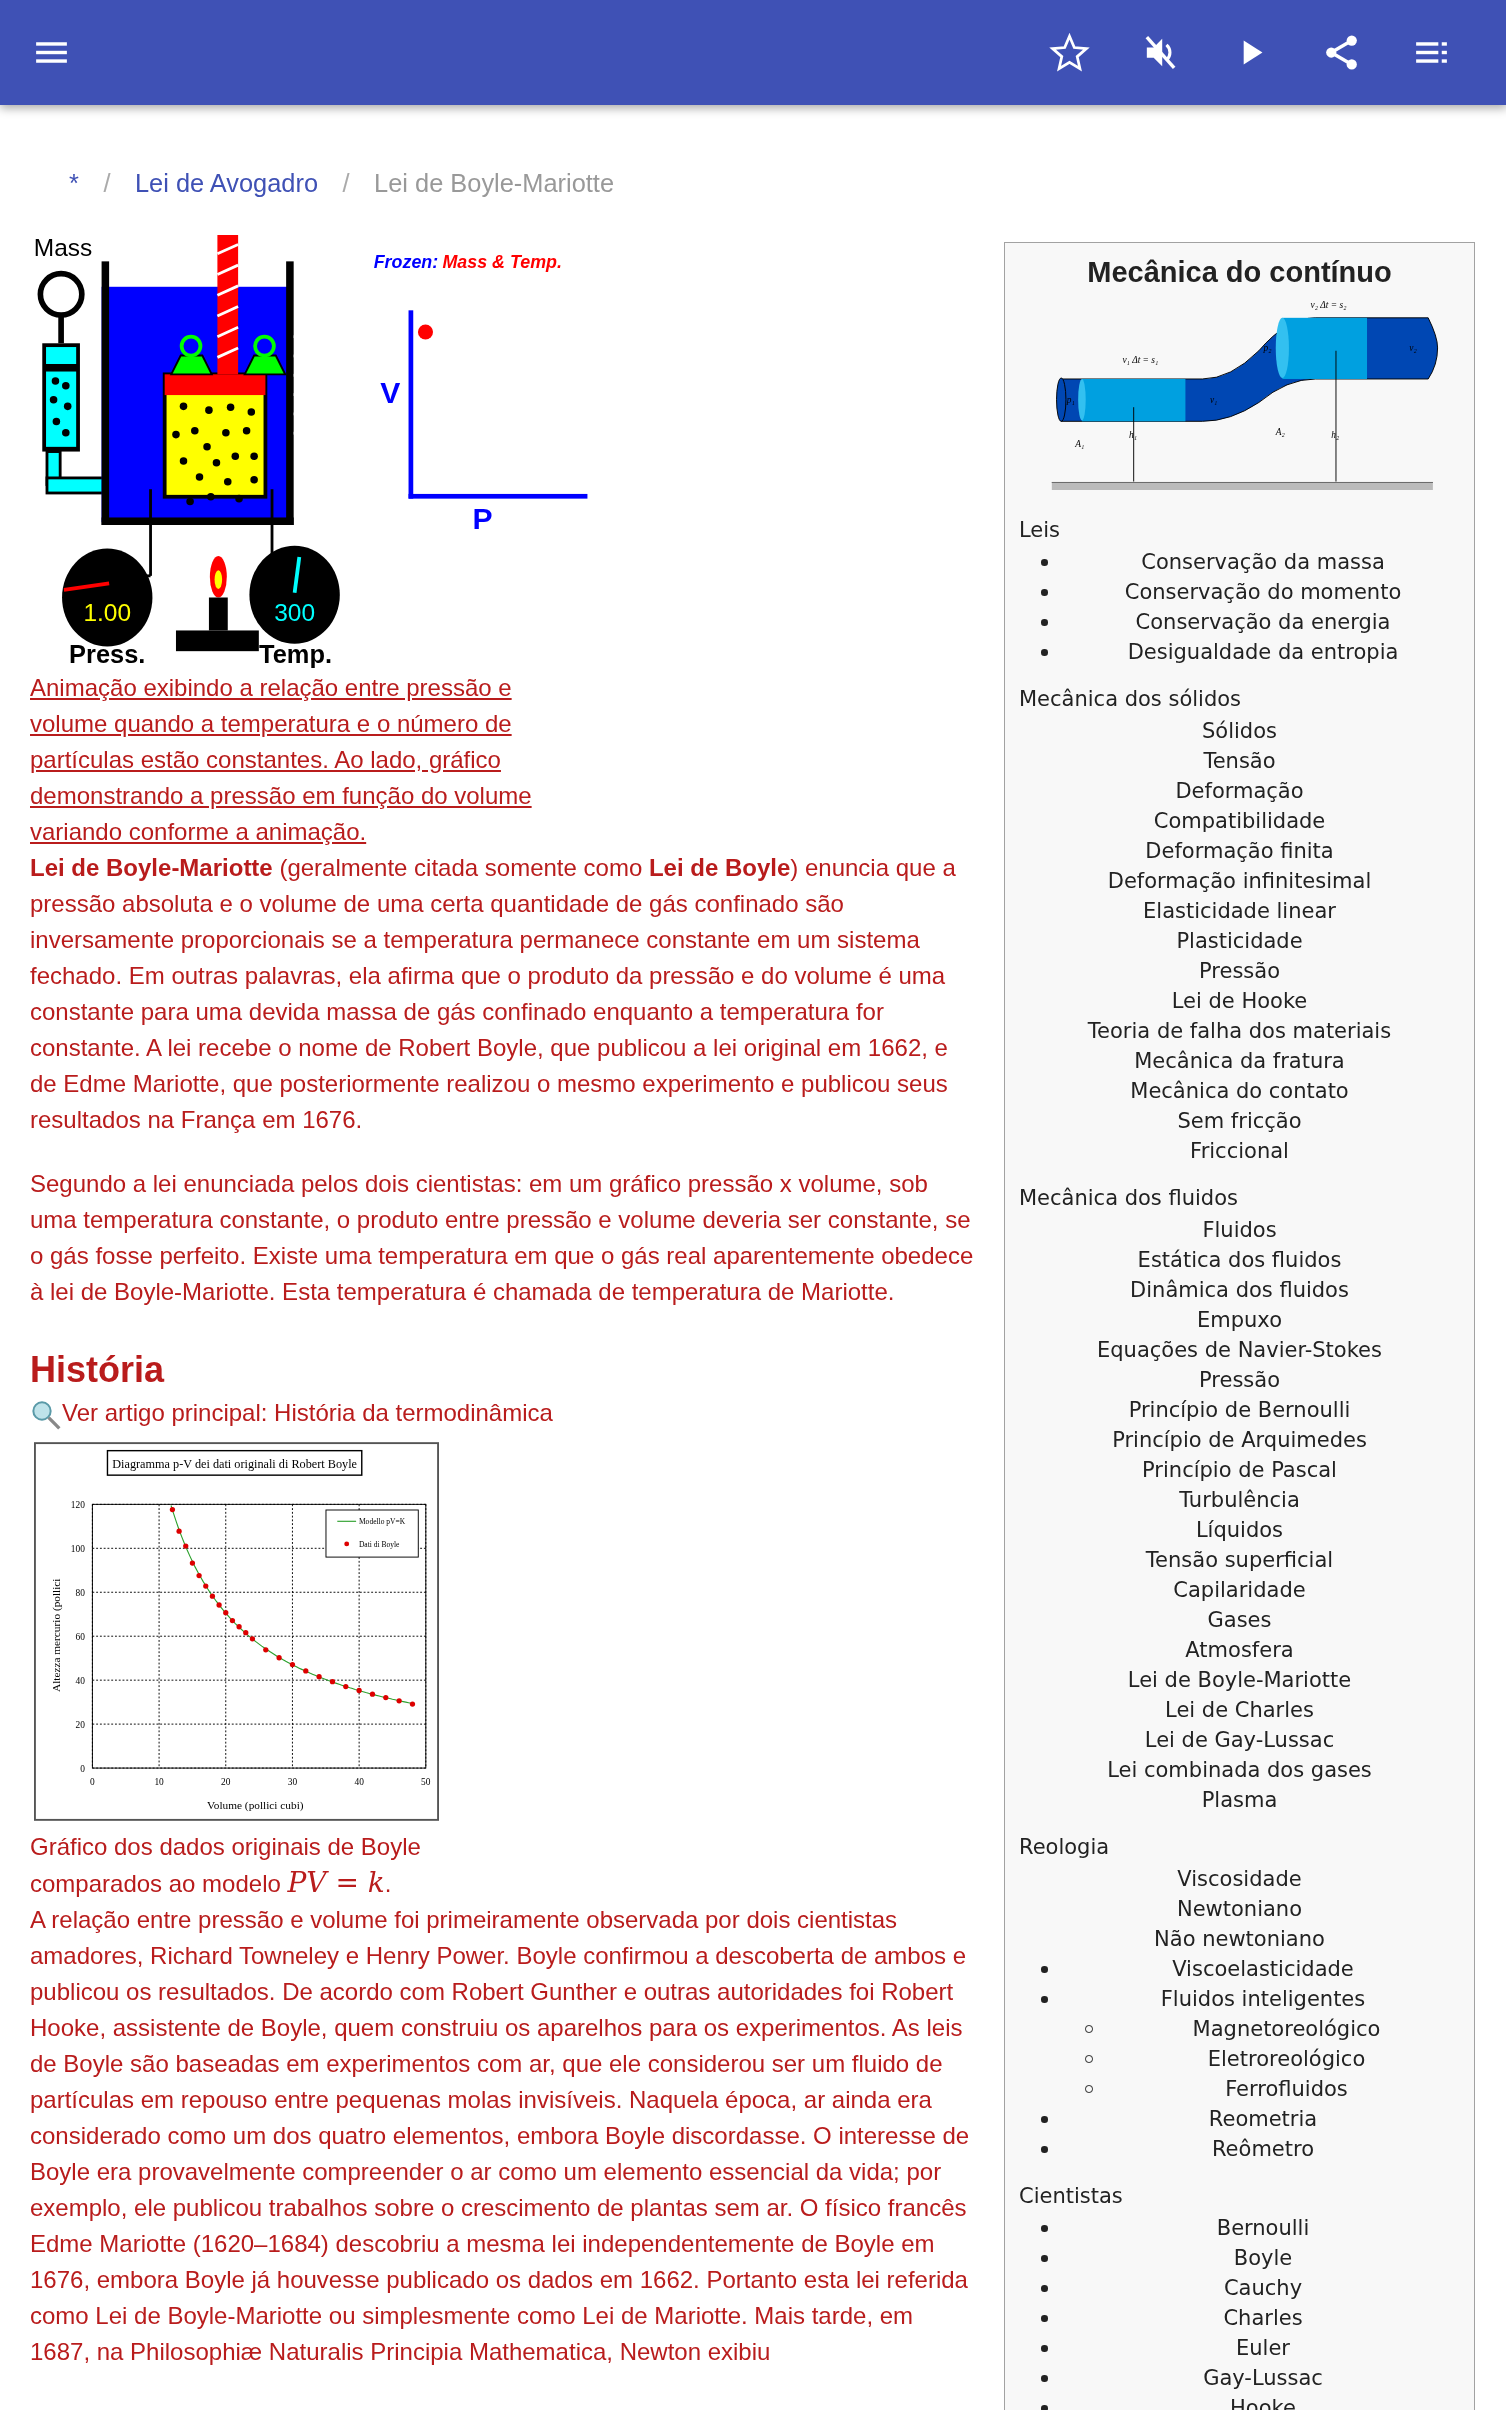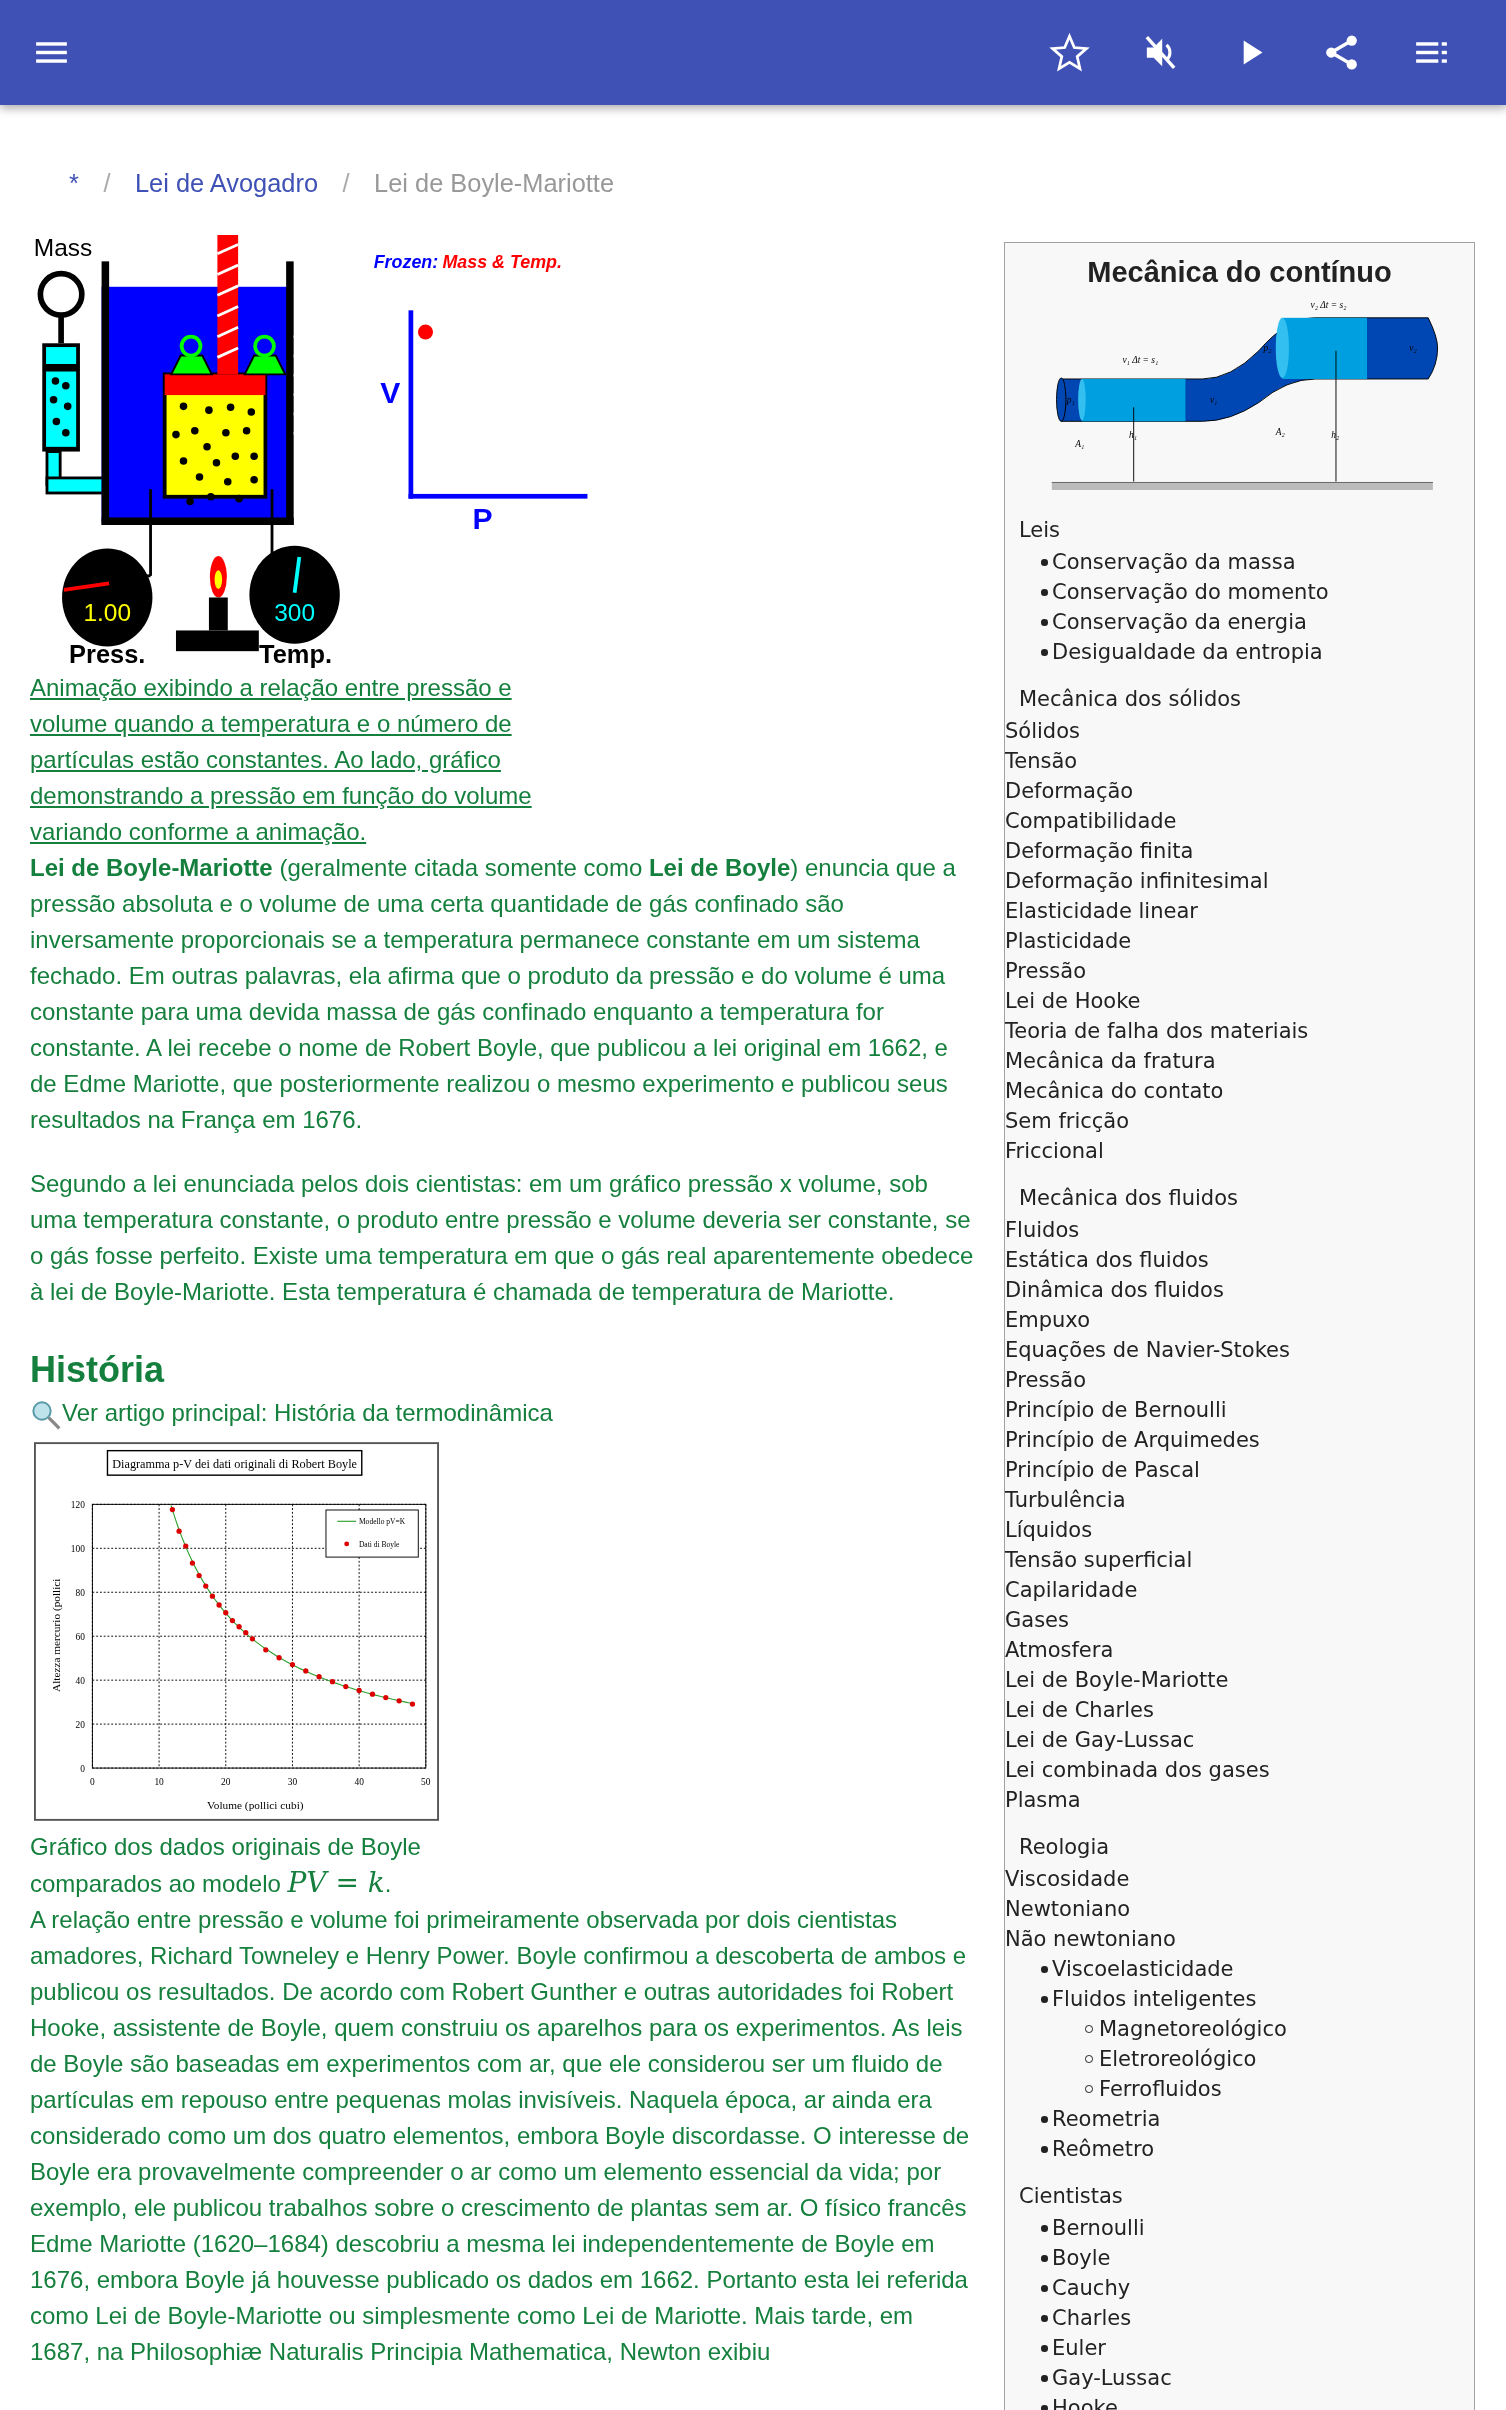--- a/index.html
+++ b/index.html
@@ -4,38 +4,38 @@
 <style>
   html,body{margin:0;padding:0;background:#fff;}
   body{width:1507px;height:2411px;overflow:hidden;position:relative;font-family:"Liberation Sans","DejaVu Sans",sans-serif;color:#222;}
   .appbar{position:absolute;left:0;top:0;width:1507px;height:105px;background:#3f51b5;box-shadow:0 3.8px 9.4px rgba(0,0,0,.35);z-index:2;}
   .appbar .ic{position:absolute;top:26px;width:53px;height:53px;display:flex;align-items:center;justify-content:center;cursor:pointer;}
   .appbar svg{width:41px;height:41px;fill:#fff;}
   .crumbs{position:absolute;left:69px;top:169px;font-size:25.4px;color:#999;white-space:nowrap;}
   .crumbs a{color:#3f51b5;text-decoration:none;}
   .crumbs .sep{margin:0 24.5px;color:#aaa;}
   .crumbs .cur{color:#999;}
-  .main{position:absolute;left:30px;top:235px;width:946px;font-size:24px;line-height:36px;color:#15803d;}
+  .main{position:absolute;left:30px;top:235px;width:946px;font-size:24px;line-height:36px;color:#b91c1c;}
   .anim{width:565px;height:435px;display:block;}
   .caption{width:527px;text-decoration:underline;}
   .main p{margin:0;}
   .main p.gap{margin-top:28px;}
   h2{font-size:36px;font-weight:bold;margin:38px 0 3.8px 0;line-height:43px;}
   .seealso{display:flex;align-items:flex-end;text-align:right;}
   .seealso svg{width:32px;height:32px;}
   .boyle{width:405px;height:379px;margin:11.3px 0 0 3.8px;display:block;}
   .caption2{margin-top:7.5px;width:433px;}
   .math{font-family:"DejaVu Serif","Liberation Serif",serif;font-style:italic;font-size:28px;}
   .infobox{position:absolute;left:1004px;top:242px;width:471px;height:2185px;background:#f8f8f8;border:1.9px solid #a2a2a2;box-sizing:border-box;font-family:"DejaVu Sans",sans-serif;font-size:21px;color:#222;}
   .infobox h3{margin:9.4px 0 0 0;text-align:center;font-size:29px;font-family:"Liberation Sans",sans-serif;font-weight:bold;line-height:41px;}
   .ib-img{display:block;width:414px;height:207px;margin:5.6px auto 0 auto;}
   .sec{margin-top:9.4px;}
   .sec-h{padding-left:14px;line-height:30px;}
   .ib-list{list-style:none;margin:1.9px 0 17px 0;padding:0;}
-  .ib-list li{position:relative;line-height:30px;}
+  .ib-list li{position:relative;text-align:center;line-height:30px;}
   .ib-list li.b{padding-left:47px;}
   .ib-list li.b::before{content:"";position:absolute;left:36px;top:12.2px;width:6.6px;height:6.6px;border-radius:50%;background:#222;}
   .ib-list li.c{padding-left:94px;}
   .ib-list li.c::before{content:"";position:absolute;left:80px;top:11.3px;width:5.6px;height:5.6px;border-radius:50%;border:1.4px solid #222;}
   b{font-weight:bold;}
 </style>
 </head>
 <body>
 
 <div class="appbar">

